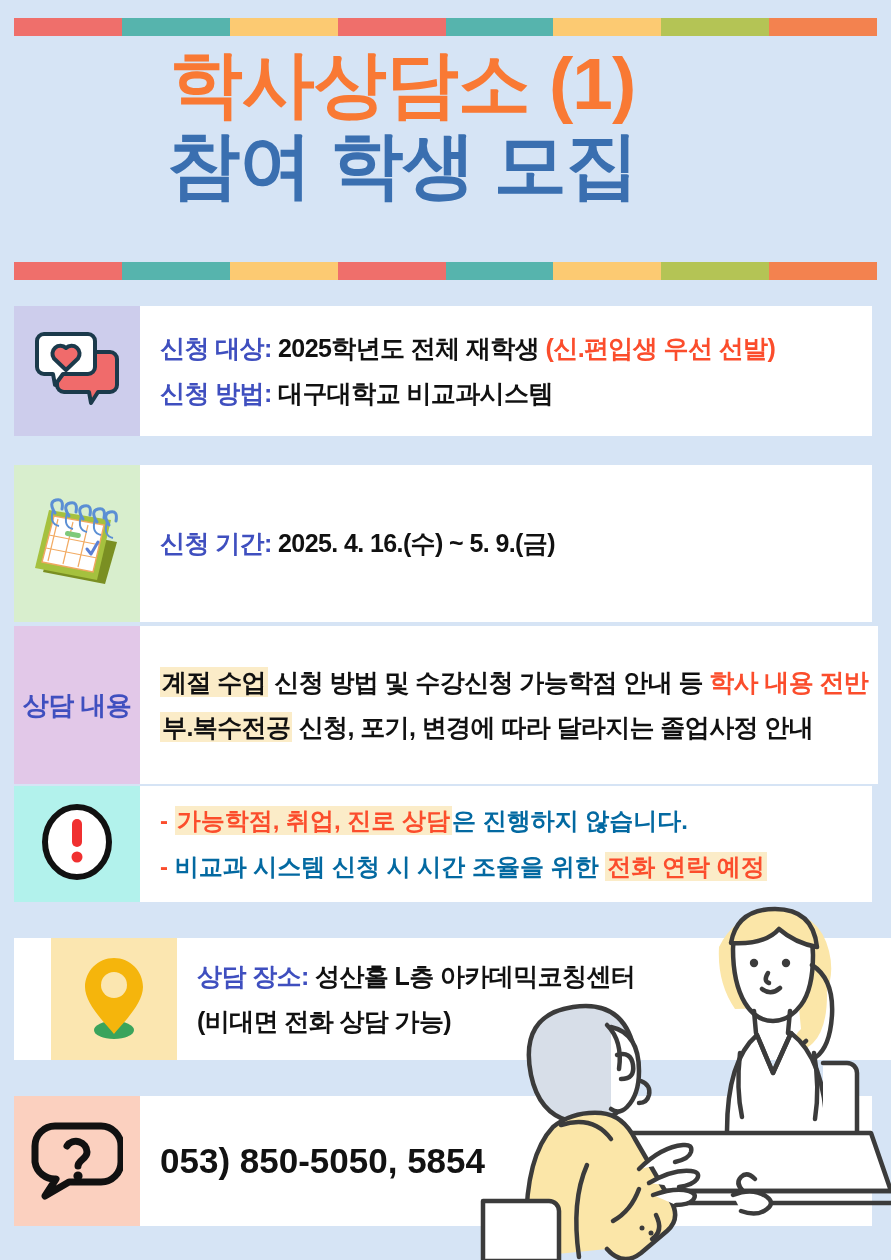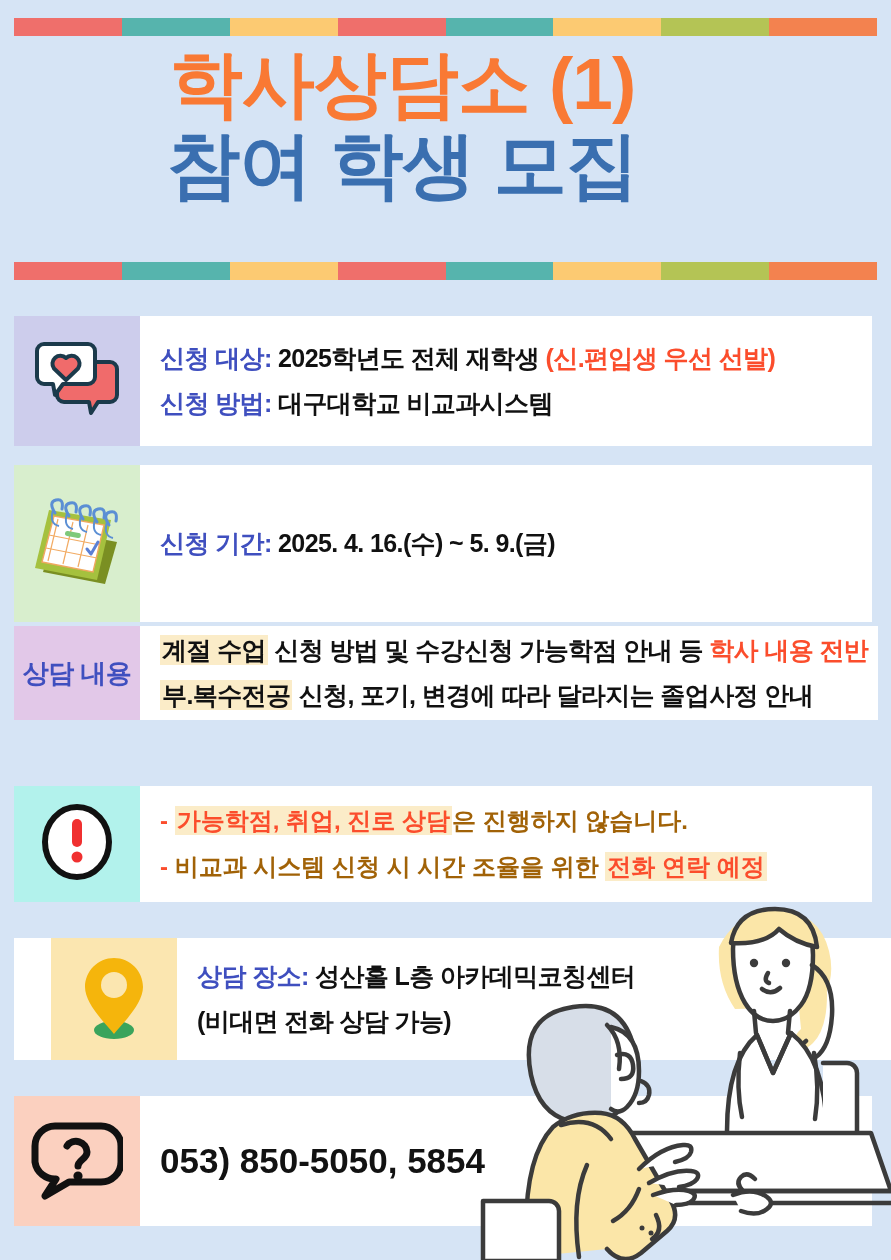--- a/index.html
+++ b/index.html
@@ -83,23 +83,23 @@
   }
   .line + .line { margin-top: 17px; }
   .lbl   { color: #3f4fbf; }
   .red   { color: #fb4d2c; }
   .hl {
     background: #fbecc8;
     padding: 1px 2px;
   }
 
   
-  #row-target   { top: 316px; height: 130px; }
+  #row-target   { top: 306px; height: 130px; }
   #row-period   { top: 465px; height: 157px; }
-  #row-content  { top: 626px; height: 94px; }
+  #row-content  { top: 626px; height: 158px; }
   #row-notice   { top: 786px; height: 116px; }
   #row-place    { top: 938px; height: 122px; padding-left: 37px; }
   #row-contact  { top: 1096px; height: 130px; }
 
   
   #row-target  .row-icon { background: #cdcdec; }
   #row-period  .row-icon { background: #d8eecd; }
   #row-content .row-icon { background: #e2c8e8; }
   #row-notice  .row-icon { background: #b2f2ec; }
   #row-place   .row-icon { background: #fbe6b0; }
@@ -111,21 +111,21 @@
   .counsel-label {
     font-size: 26px;
     font-weight: 900;
     color: #3f4fbf;
     letter-spacing: -0.5px;
     white-space: nowrap;
   }
 
   .notice-line { font-size: 24px; font-weight: 800; color: #fb4d2c; white-space: nowrap; line-height: 1.1; }
   .notice-line + .notice-line { margin-top: 19px; }
-  .notice-line .dark { color: #a16207; }
+  .notice-line .dark { color: #0369a1; }
 
   .phone-number {
     font-size: 35px;
     font-weight: 900;
     color: #121212;
     letter-spacing: 0px;
     white-space: nowrap;
     line-height: 1.1;
   }
   .center-name {

